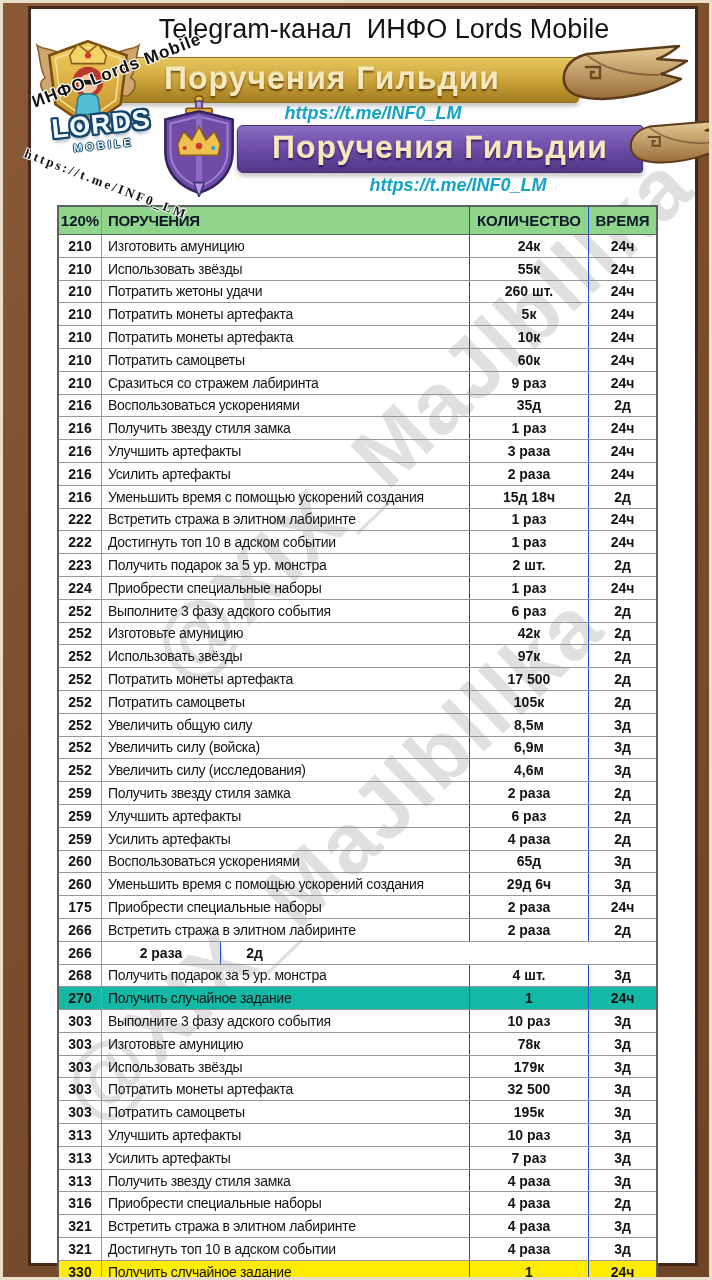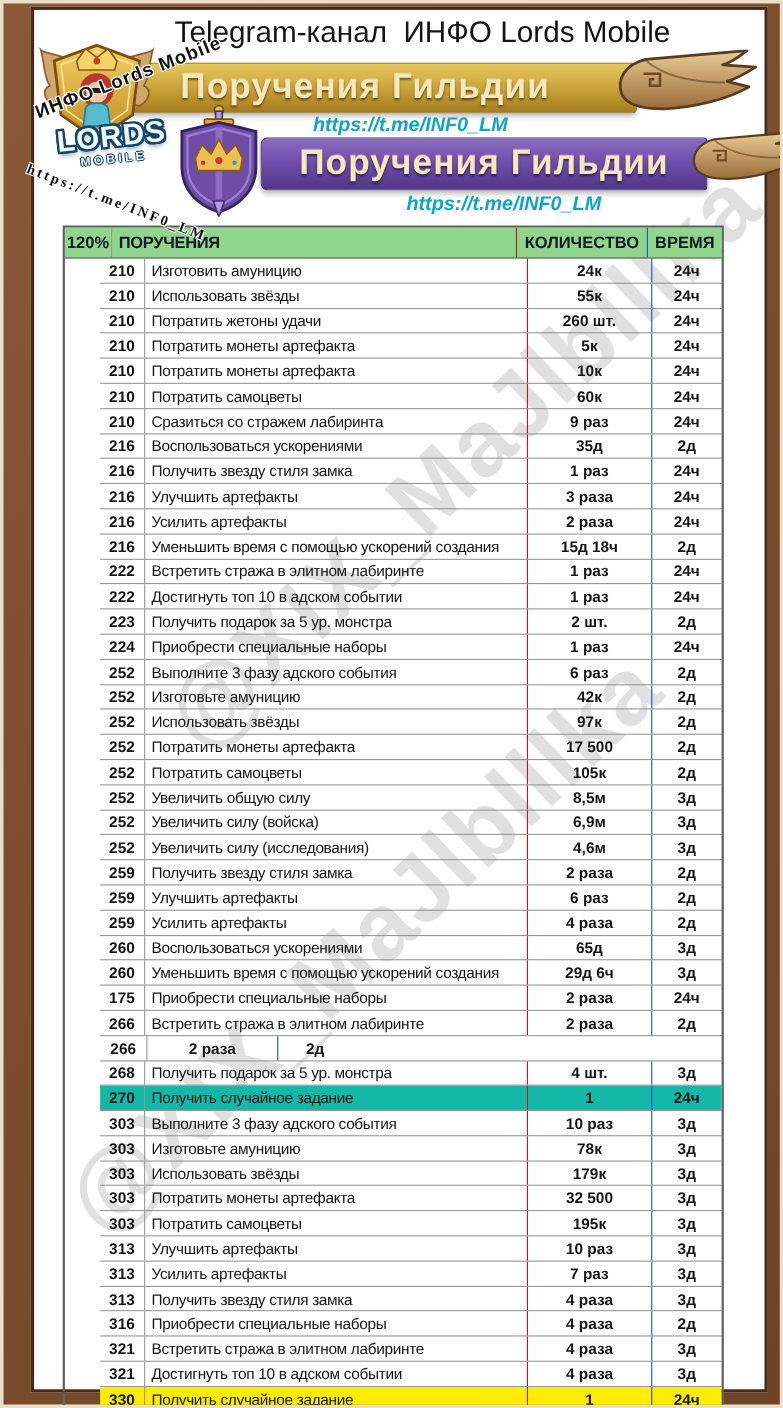--- a/index.html
+++ b/index.html
@@ -55,21 +55,21 @@
     text-shadow:-2px 0 #15456b,2px 0 #15456b,0 -2px #15456b,0 2px #15456b,
       -2px -2px #15456b,2px 2px #15456b,-2px 2px #15456b,2px -2px #15456b,0 4px 4px rgba(0,40,80,.45);}
   .logo-bottom{font-size:11px;font-weight:700;color:#eafaff;letter-spacing:3px;margin-top:1px;
     text-shadow:-1px 0 #15456b,1px 0 #15456b,0 -1px #15456b,0 1px #15456b;}
   
   .qtable{position:absolute;left:26px;top:196px;width:597px;z-index:2;
     border:2px solid #5f5f5f;}
   .thead{display:flex;height:27px;background:#8fd58b;border-bottom:1px solid #5f5f5f;}
   .th{display:flex;align-items:center;justify-content:center;font-weight:700;
     font-size:15px;color:#0f172a;box-sizing:border-box;}
-  .tr{display:flex;height:21.8px;background:transparent;border-bottom:1px solid #979797;margin-left:32px;}
+  .tr{display:flex;height:21.8px;background:transparent;border-bottom:1px solid #979797;}
   .tr:last-child{border-bottom:none;}
   .td{display:flex;align-items:center;box-sizing:border-box;font-size:14px;color:#141414;
     overflow:hidden;white-space:nowrap;}
   .c0{width:43px;justify-content:center;font-weight:700;border-right:1px solid #979797;}
   .c1{width:368px;justify-content:flex-start;padding-left:6px;letter-spacing:-0.3px;
     border-right:1px solid #b91c1c;}
   .c2{width:119px;justify-content:center;font-weight:700;border-right:1px solid #1d4ed8;}
   .c3{width:67px;justify-content:center;font-weight:700;}
   .hl-pink{background:#14b8a6;}
   .hl-yellow{background:#ffec00;}

